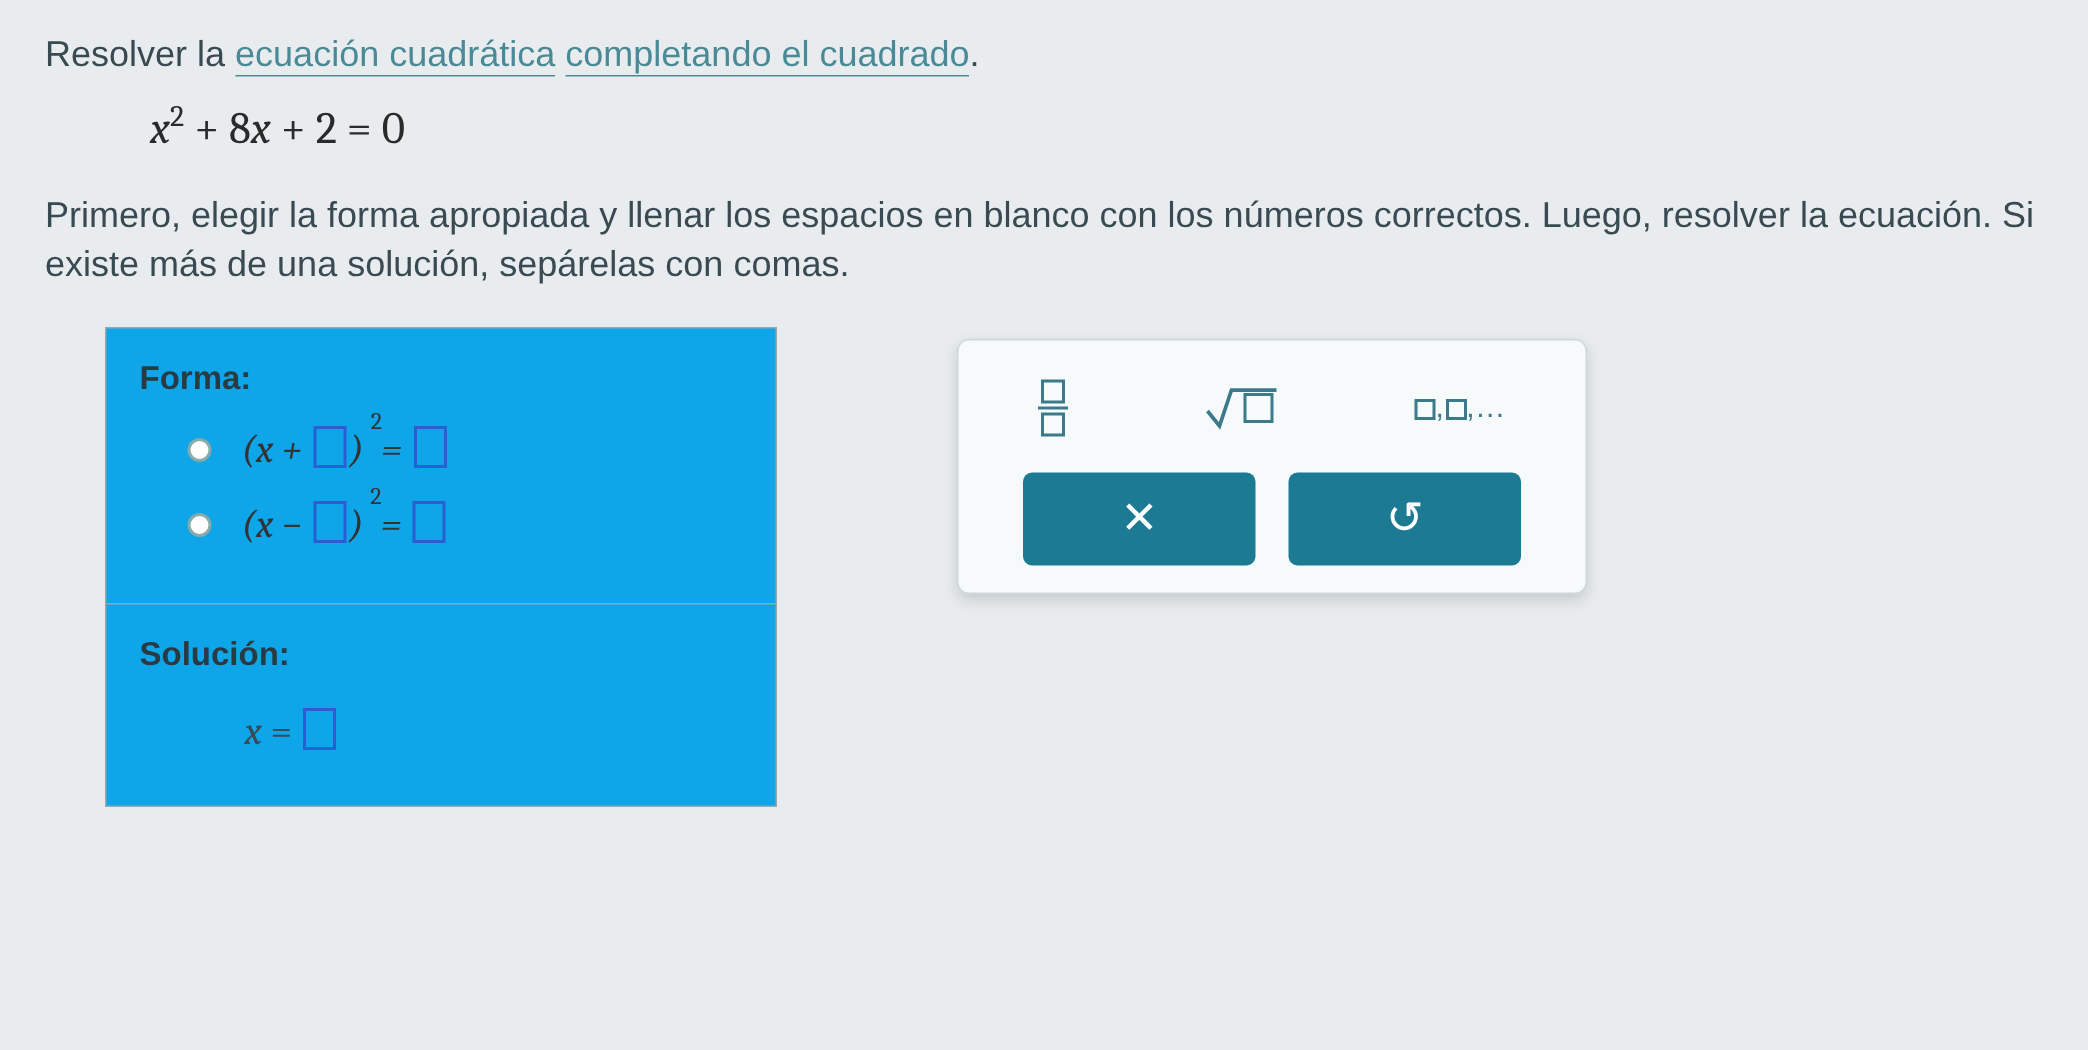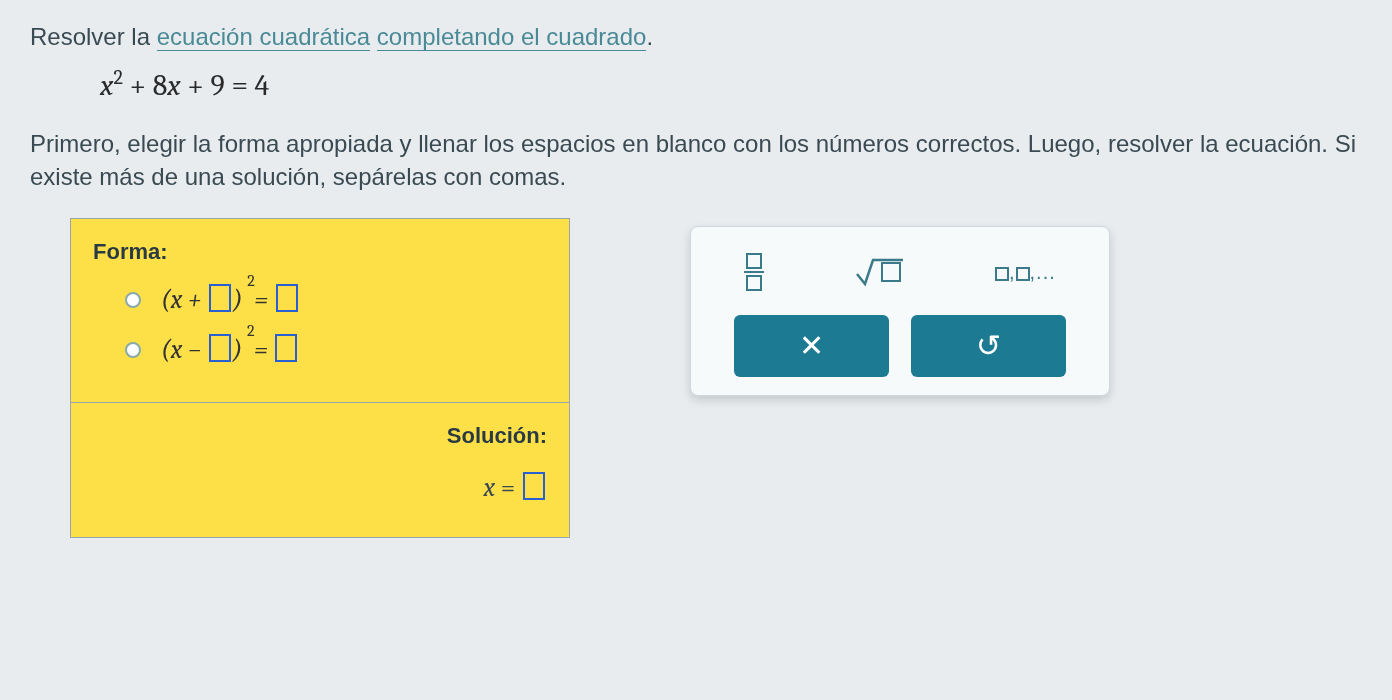--- a/index.html
+++ b/index.html
@@ -30,25 +30,25 @@
   .equation .sup {
     font-size: 20px;
     vertical-align: super;
     font-style: normal;
   }
   .equation .num { font-style: normal; }
   .instructions { margin-bottom: 24px; }
   .work-row { display: flex; gap: 120px; align-items: flex-start; padding-left: 40px; }
   .answer-box {
     border: 1px solid #9aa6ac;
-    background: #fde047;
-    width: 500px;
+    background: #0ea5e9;
+    width: 448px;
   }
   .section-forma { padding: 18px 22px 20px 22px; border-bottom: 1px solid #9aa6ac; }
-  .section-sol { padding: 18px 22px 30px 22px; text-align: right; }
+  .section-sol { padding: 18px 22px 30px 22px; }
   .section-label { font-weight: bold; color: #2a3a42; font-size: 22px; margin-bottom: 14px; }
   .form-option {
     display: flex;
     align-items: center;
     gap: 20px;
     margin: 14px 0 14px 32px;
     font-family: "Cambria Math", Cambria, Georgia, serif;
     font-style: italic;
     font-size: 26px;
     color: #333;
@@ -137,21 +137,21 @@
   }
 </style>
 </head>
 <body>
 
 <div class="prompt-text">
   <span>Resolver la </span><span class="link">ecuación cuadrática</span><span> </span><span class="link">completando el cuadrado</span><span>.</span>
 </div>
 
 <div class="equation">
-  <span>x</span><span class="sup">2</span> <span class="num">+ 8</span><span>x</span><span class="num"> + 9 = 4</span>
+  <span>x</span><span class="sup">2</span> <span class="num">+ 8</span><span>x</span><span class="num"> + 2 = 0</span>
 </div>
 
 <div class="instructions">Primero, elegir la forma apropiada y llenar los espacios en blanco con los números correctos. Luego, resolver la ecuación. Si existe más de una solución, sepárelas con comas.</div>
 
 <div class="work-row">
 
   <div class="answer-box">
     <div class="section-forma">
       <div class="section-label">Forma:</div>
 

